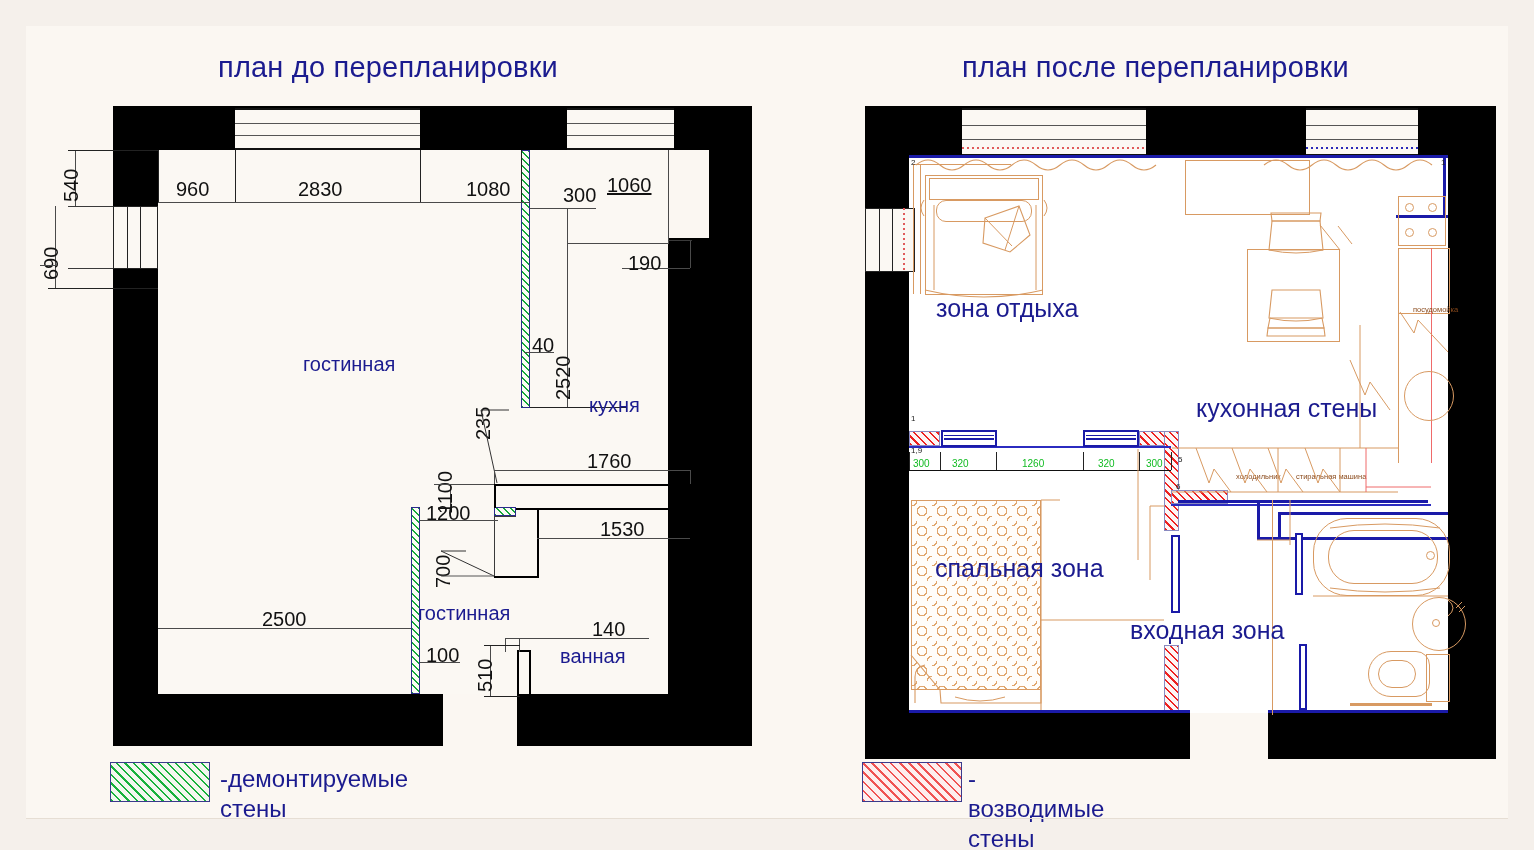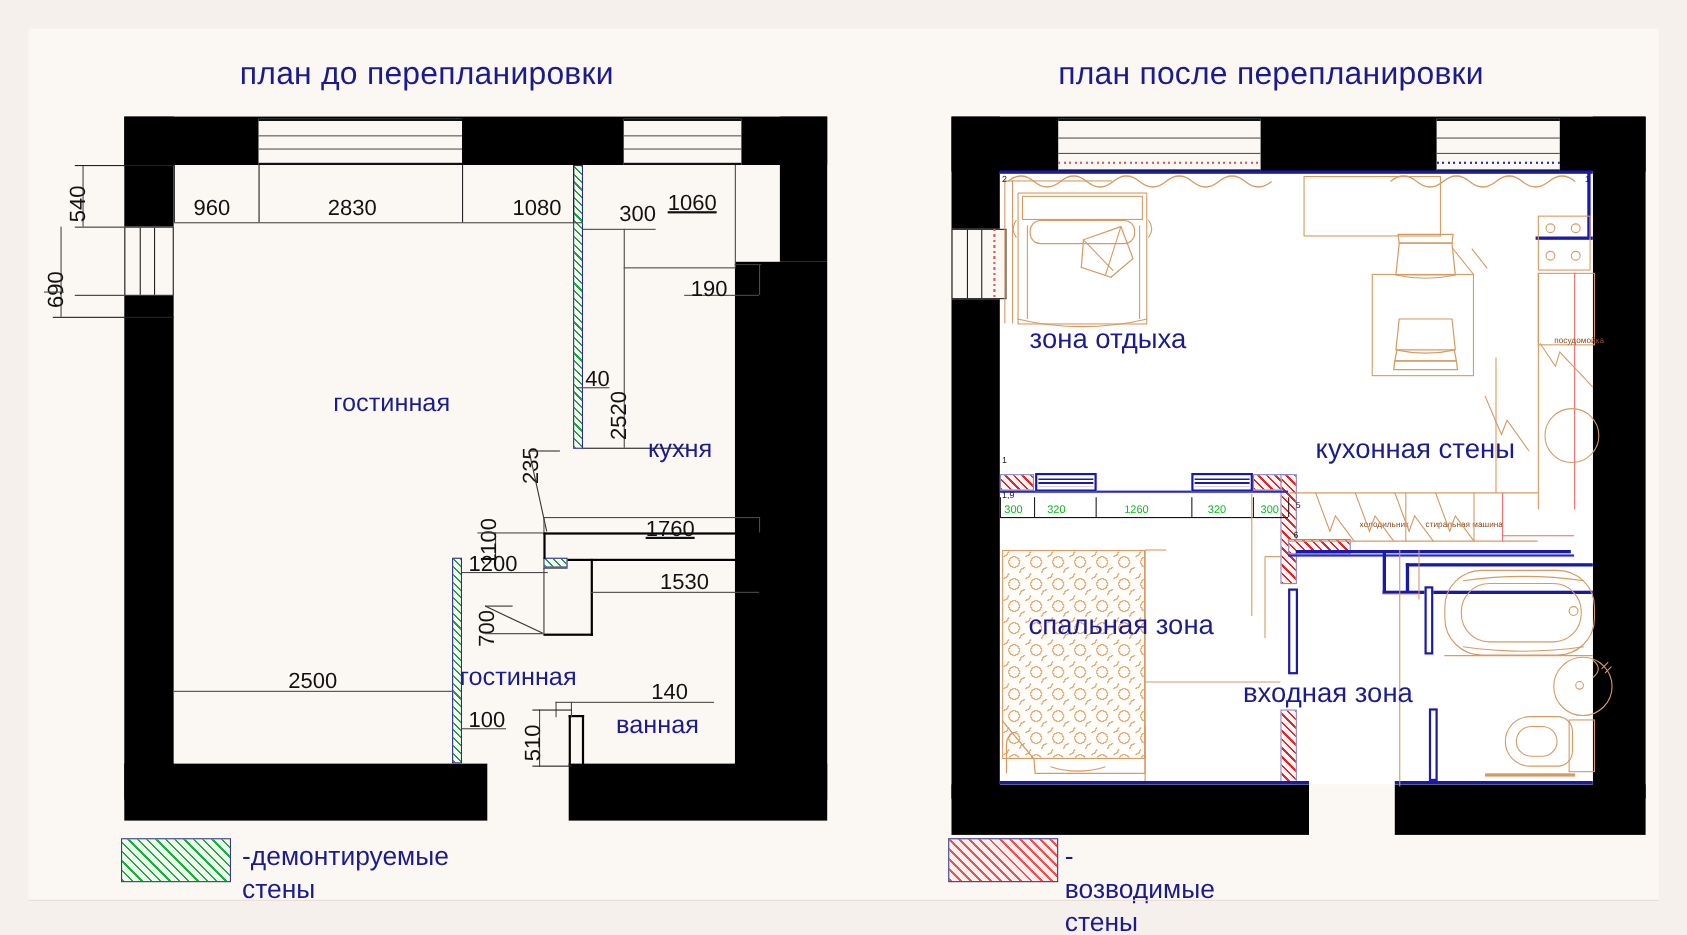--- a/index.html
+++ b/index.html
@@ -68,21 +68,21 @@
   .tick.v{width:1.3px;}
   .tick.h{height:1.3px;}
 
   .dimlabel{
     position:absolute;color:#111;font-size:20px;
     font-family:"Liberation Sans",sans-serif;white-space:nowrap;
   }
   .dimlabel.rot{transform:rotate(-90deg);transform-origin:left top;}
 
   .roomlabel{
-    position:absolute;color:#1b1b8f;font-size:23px;
+    position:absolute;color:#1b1b8f;font-size:20px;
     white-space:nowrap;font-family:"Liberation Sans",sans-serif;
   }
   .zonelabel{
     position:absolute;color:#1b1b8f;font-size:25px;
     white-space:nowrap;font-family:"Liberation Sans",sans-serif;
   }
   .applabel{
     position:absolute;color:#8a4a1c;font-size:7.5px;line-height:9px;
     font-family:"Liberation Sans",sans-serif;
   }
@@ -259,21 +259,21 @@
     <div class="dim v" style="left:450px;top:484px;height:33px;"></div>
     <div class="dimlabel rot" style="left:434px;top:514px;">1100</div>
     <div class="dim h" style="left:434px;top:484px;width:60px;"></div>
 
     <div class="dim h" style="left:420px;top:520px;width:78px;"></div>
     <div class="dimlabel" style="left:426px;top:502px;">1200</div>
 
     <div class="dim h" style="left:494px;top:470px;width:196px;"></div>
     <div class="dim v" style="left:494px;top:470px;height:14px;"></div>
     <div class="dim v" style="left:690px;top:470px;height:14px;"></div>
-    <div class="dimlabel" style="left:587px;top:470px;text-decoration:underline;">1760</div>
+    <div class="dimlabel" style="left:587px;top:450px;">1760</div>
 
     <div class="dim h" style="left:537px;top:538px;width:153px;"></div>
     <div class="dimlabel" style="left:600px;top:518px;">1530</div>
 
     <div class="dimlabel rot" style="left:432px;top:588px;">700</div>
     <svg class="ovr" width="800" height="850">
       <line x1="441" y1="551" x2="466" y2="551" stroke="#333" stroke-width="1"></line>
       <line x1="441" y1="551" x2="494" y2="576" stroke="#333" stroke-width="1"></line>
       <line x1="441" y1="576" x2="494" y2="576" stroke="#555" stroke-width="1"></line>
     </svg>

